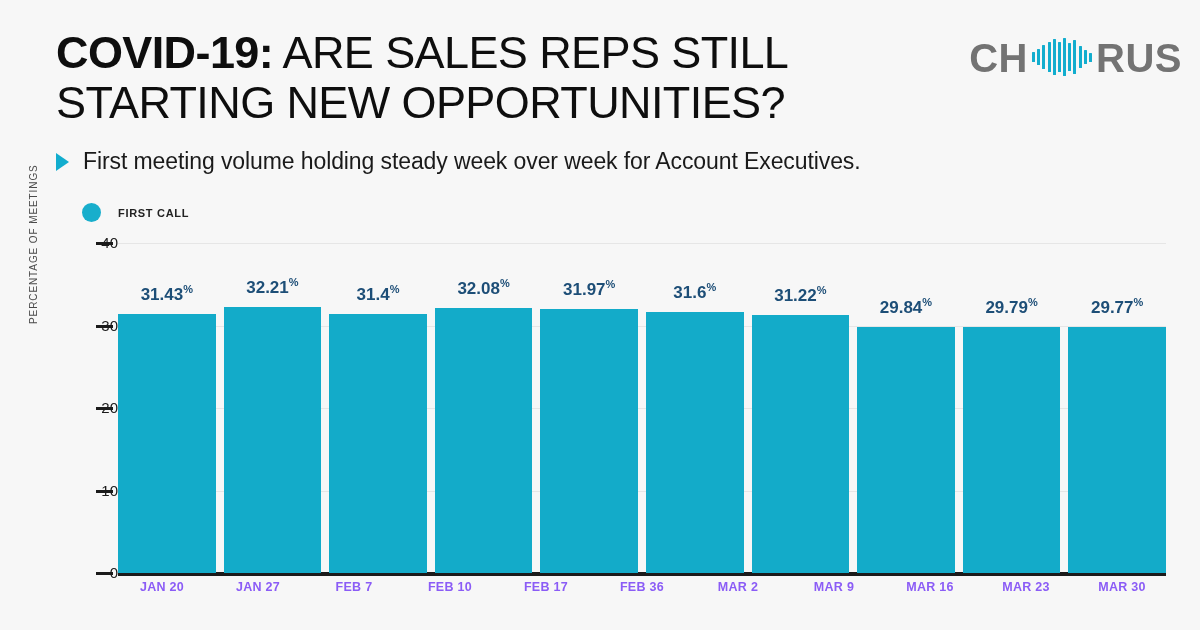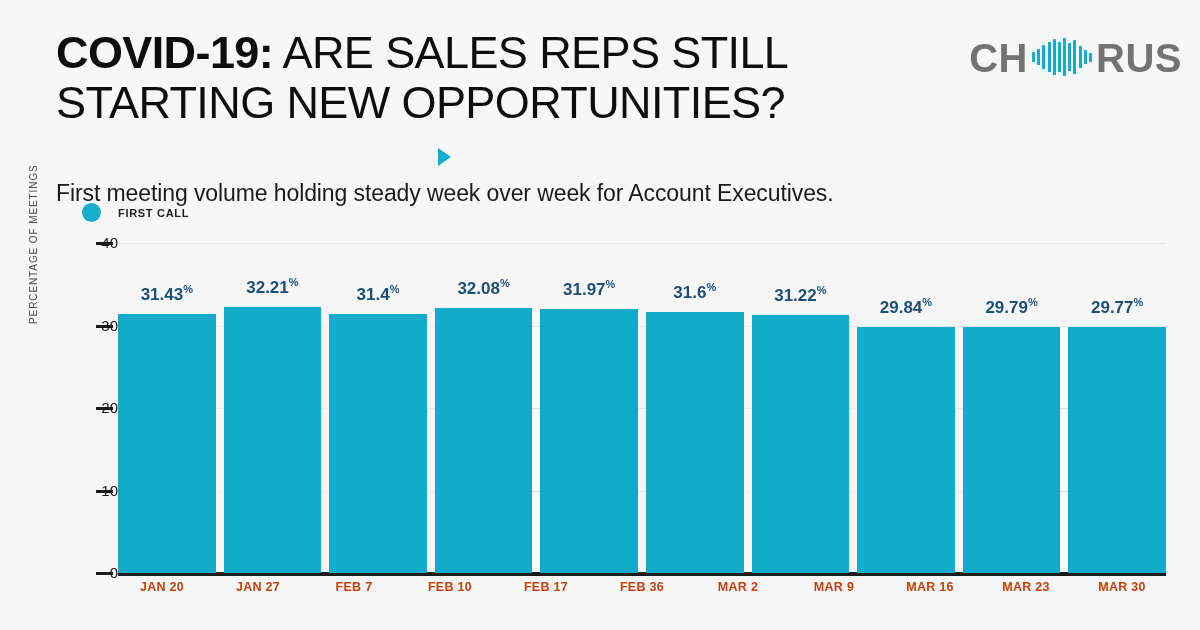--- a/index.html
+++ b/index.html
@@ -69,21 +69,20 @@
   }
 
   
   .subtitle-row {
     position: absolute;
     left: 40px;
     top: 148px;
     display: flex;
     align-items: center;
     gap: 14px;
-    flex-direction: column;
   }
   .tri {
     width: 0; height: 0;
     border-left: 13px solid #12ADCE;
     border-top: 9px solid transparent;
     border-bottom: 9px solid transparent;
   }
   .subtitle {
     font-size: 23px;
     color: #1a1a1a;
@@ -212,21 +211,21 @@
     width: 1048px;
     display: flex;
     gap: 8px;
   }
   .xlabel {
     flex: 1 1 0;
     text-align: center;
     font-size: 12.5px;
     font-weight: 700;
     letter-spacing: 0.3px;
-    color: #c2410c;
+    color: #8b5cf6;
   }
 </style>
 </head>
 <body>
 
 <div class="header">
   <div class="title">
     <span class="lead">COVID-19:</span><span> ARE SALES REPS STILL STARTING NEW OPPORTUNITIES?</span>
   </div>
 

